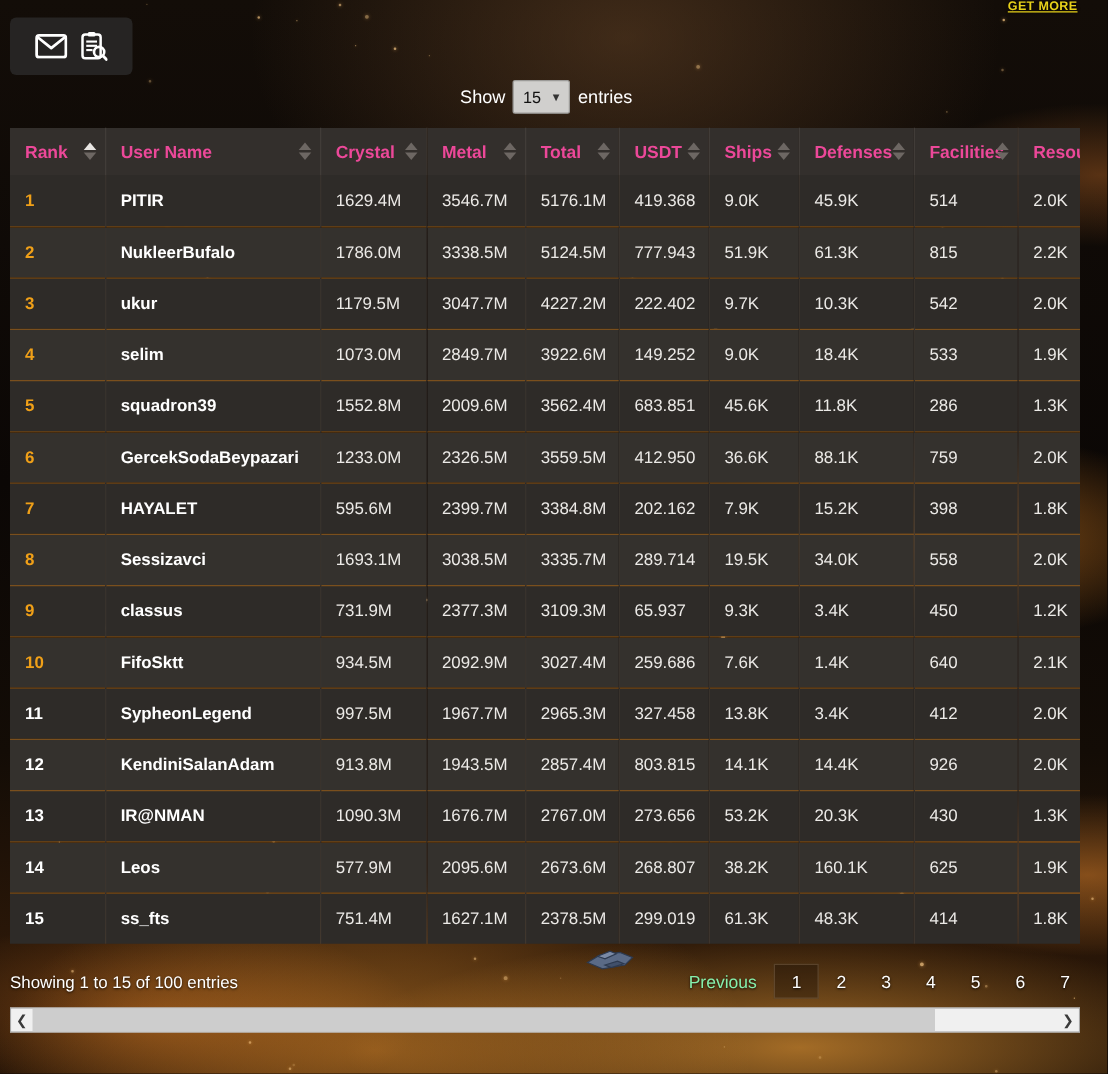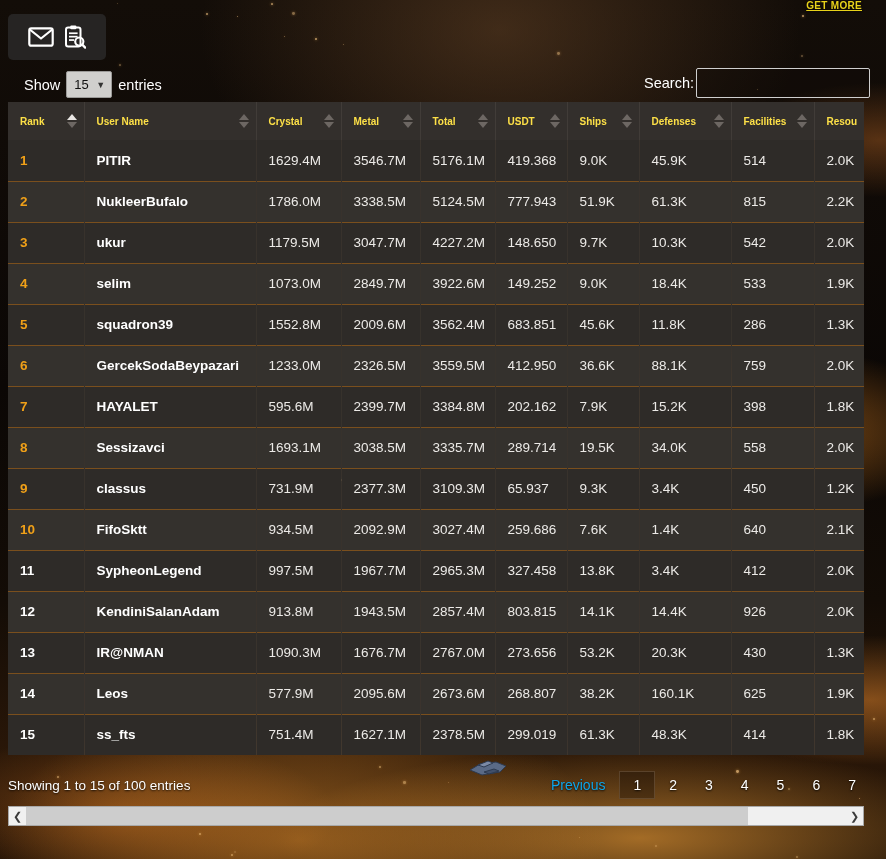--- a/index.html
+++ b/index.html
@@ -59,23 +59,23 @@
     flex: 1; height: 46px; border-radius: 5px;
     background:
       linear-gradient(90deg, rgba(45,40,36,.96) 0%, rgba(52,45,39,.92) 40%, rgba(72,58,45,.86) 72%, rgba(58,47,38,.92) 100%);
     display: flex; align-items: center; justify-content: center;
     color: #fff; font-weight: bold; font-size: 14px; letter-spacing: .6px;
     cursor: pointer;
   }
 
   
   .controls {
-    position: absolute; top: 64px; left: 24px; right: 16px;
+    position: absolute; top: 64px; left: 4px; right: 16px;
     height: 34px; z-index: 5;
-    display: flex; align-items: flex-end; justify-content: space-between;
+    display: flex; align-items: center; justify-content: space-between; flex-direction: column;
   }
   .show-wrap { display: flex; align-items: center; gap: 6px; color: #fff; font-size: 14.5px; }
   .show-select {
     appearance: none; -webkit-appearance: none;
     background: #d0cfcd; color: #111;
     border: 1px solid #9b9a98; border-radius: 2px;
     font-family: "Liberation Sans", sans-serif;
     font-size: 13px; padding: 4px 22px 4px 7px; height: 27px;
     cursor: pointer;
   }
@@ -96,21 +96,21 @@
   
   .table-clip {
     position: absolute; top: 102px; left: 8px;
     width: 856px; height: 656px;
     overflow: hidden; z-index: 4;
   }
   table { border-collapse: collapse; width: 1010px; table-layout: fixed; }
 
   thead tr { height: 38px; background: #332f2c; }
   thead th {
-    color: #fde047; font-size: 10px; font-weight: bold;
+    color: #ec4899; font-size: 14px; font-weight: bold;
     text-align: left; padding: 0 8px 0 12px;
     border-right: 1px solid #413c38;
     position: relative; cursor: pointer; white-space: nowrap;
   }
   thead th:last-child { border-right: none; }
   .sort {
     position: absolute; right: 7px; top: 50%; transform: translateY(-50%);
     display: flex; flex-direction: column; gap: 2px; line-height: 0;
   }
   .sort span { display: block; width: 0; height: 0; border-left: 5px solid transparent; border-right: 5px solid transparent; }
@@ -150,21 +150,21 @@
     height: 26px; z-index: 5;
     display: flex; align-items: center;
   }
   .showing { color: #ffffff; font-size: 13.5px; text-shadow: 0 1px 2px rgba(0,0,0,.8); }
   .pager { margin-left: auto; display: flex; align-items: center; }
   .pager a {
     color: #ffffff; font-size: 14px; text-decoration: none;
     padding: 6px 14px; cursor: pointer;
     text-shadow: 0 1px 2px rgba(0,0,0,.85);
   }
-  .pager a.disabled { color: #0ea5e9; cursor: default; }
+  .pager a.disabled { color: #86efac; cursor: default; }
   .pager a.active {
     background: rgba(20,12,6,.35);
     border: 1px solid rgba(120,95,70,.55);
     padding: 5px 13px;
   }
 
   
   .ship {
     position: absolute; left: 466px; top: 756px;
     width: 44px; height: 24px; z-index: 6; pointer-events: none;
@@ -353,24 +353,20 @@
   <div class="show-wrap">
     <span>Show</span>
     <span class="select-holder">
       <select class="show-select">
         <option>15</option>
       </select>
       <span class="chev">▼</span>
     </span>
     <span>entries</span>
   </div>
-  <div class="search-wrap">
-    <span>Search:</span>
-    <input class="search-input" type="text" placeholder="" style="">
-  </div>
 </div>
 
 <div class="table-clip">
   <table>
     <colgroup>
       <col class="c-rank">
         <col class="c-user">
         <col class="c-cry">
         <col class="c-met">
         <col class="c-tot">
@@ -474,21 +470,21 @@
           <td>61.3K</td>
           <td>815</td>
           <td>2.2K</td>
         </tr>
         <tr class="odd">
           <td class="rank">3</td>
           <td class="uname">ukur</td>
           <td>1179.5M</td>
           <td>3047.7M</td>
           <td>4227.2M</td>
-          <td>148.650</td>
+          <td>222.402</td>
           <td>9.7K</td>
           <td>10.3K</td>
           <td>542</td>
           <td>2.0K</td>
         </tr>
         <tr class="even">
           <td class="rank">4</td>
           <td class="uname">selim</td>
           <td>1073.0M</td>
           <td>2849.7M</td>

